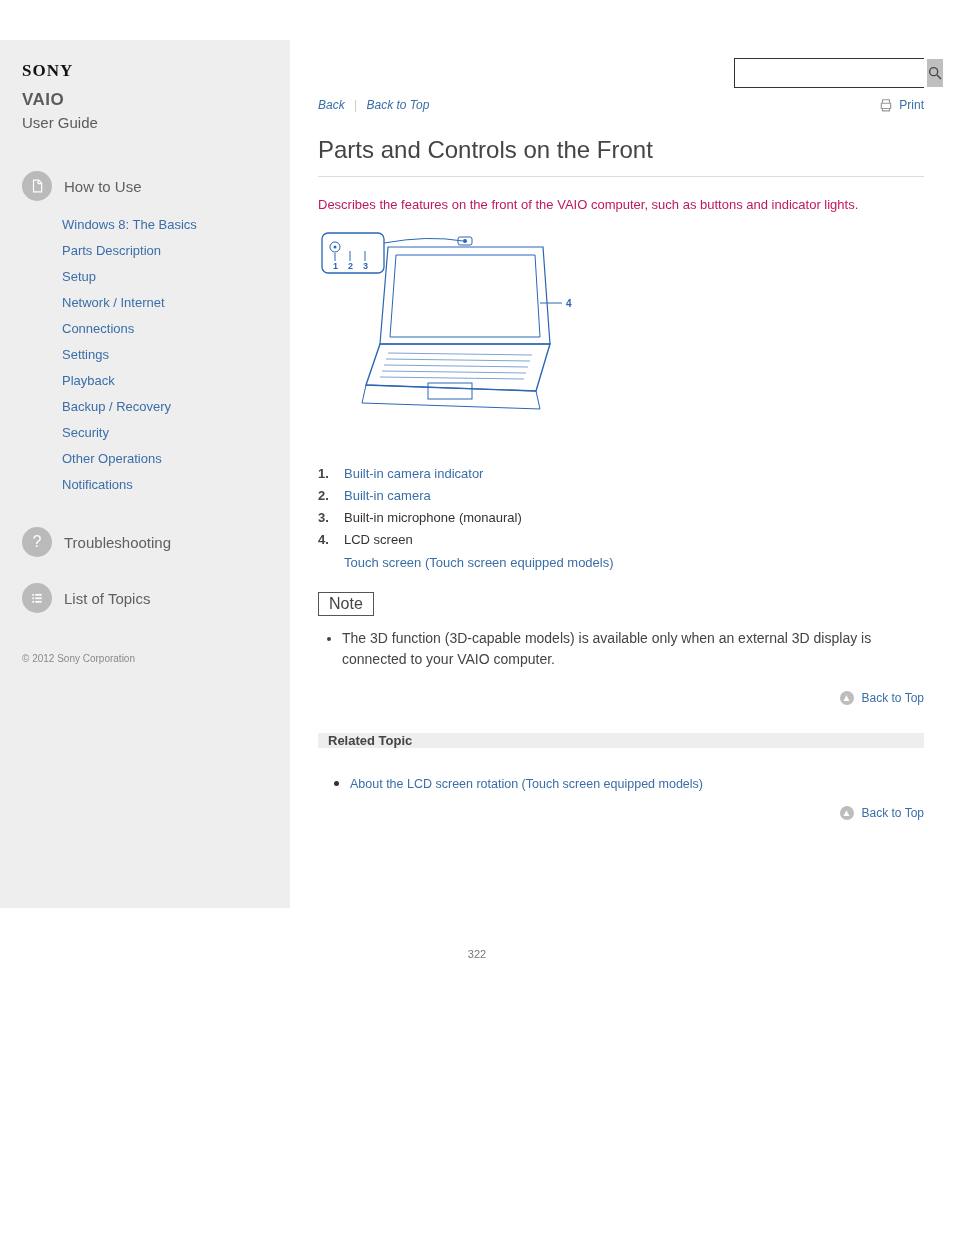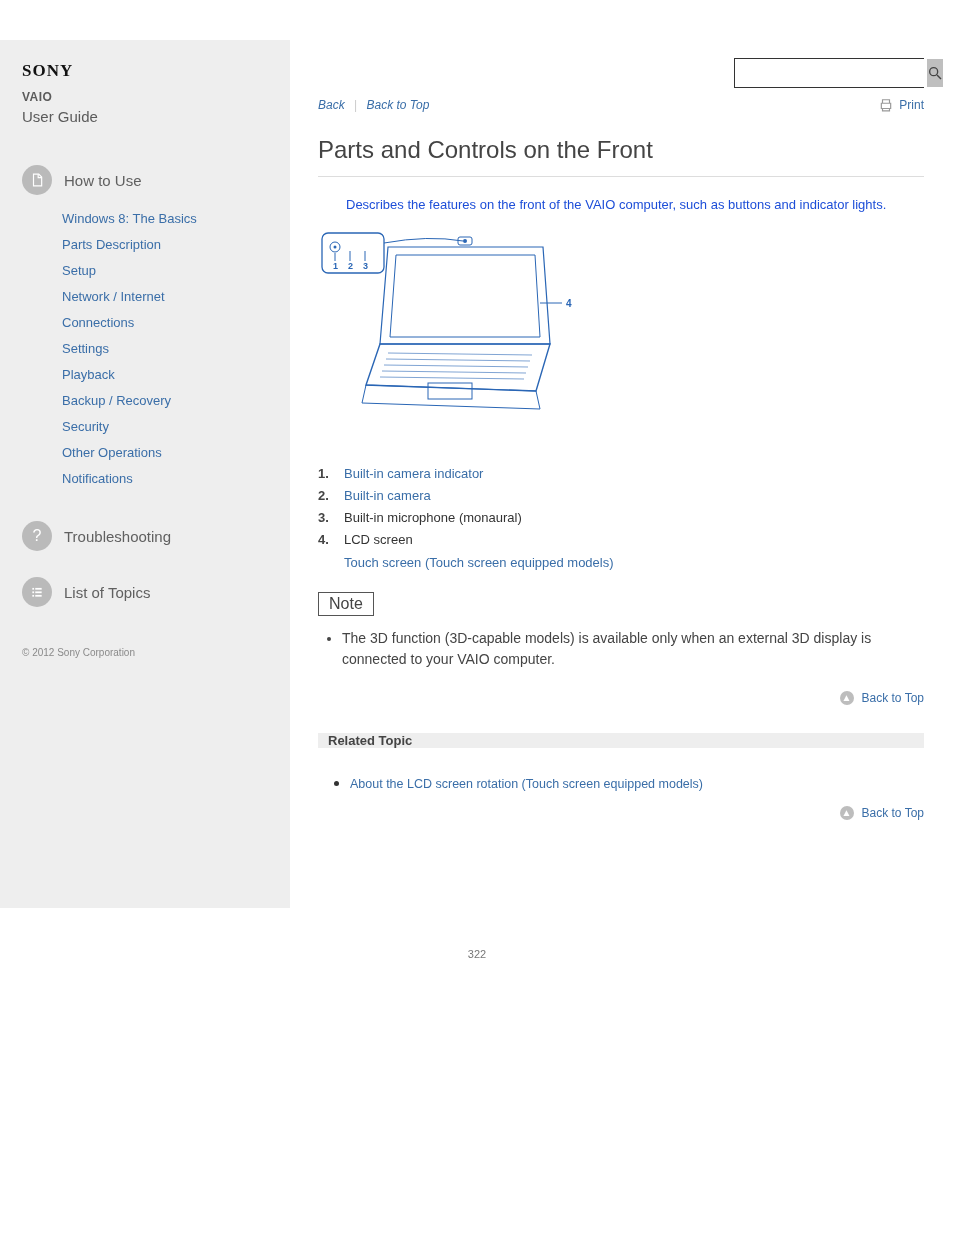--- a/index.html
+++ b/index.html
@@ -4,21 +4,21 @@
 <style>
   * { box-sizing: border-box; margin: 0; padding: 0; }
   html, body { font-family: Arial, Helvetica, sans-serif; background: #fff; color: #333; }
   .page { width: 954px; margin: 0 auto; position: relative; }
   .chrome { display: flex; padding-top: 40px; }
 
   
   .sidebar { width: 290px; background: #eee; padding: 18px 20px 52px 22px; }
   .brand { height: 26px; margin-bottom: 6px; }
   .brand svg { display: block; }
-  .product { font-size: 12px; font-weight: bold; letter-spacing: .5px; margin-bottom: 4px; color:#5b5b5b; }
+  .product { font-size: 17px; font-weight: bold; letter-spacing: .5px; margin-bottom: 4px; color:#5b5b5b; }
   .product-sub { font-size: 15px; color:#5b5b5b; margin-bottom: 40px; }
 
   .side-section { margin-bottom: 34px; }
   .side-head { display: flex; align-items: center; gap: 12px; color:#606060; font-size: 15px; margin-bottom: 14px; }
   .side-head .circ { width:30px; height:30px; border-radius:50%; background:#bababa; display:inline-flex; align-items:center; justify-content:center; color:#fff; font-size:16px; }
   .side-links { list-style: none; padding-left: 40px; }
   .side-links li { margin: 8px 0; }
   .side-links a, .side-link { color:#3a6ea8; font-size:13px; text-decoration:none; cursor:pointer; }
 
   .side-small { display:flex; align-items:center; gap:12px; color:#606060; font-size:15px; margin-top:26px; }
@@ -35,21 +35,21 @@
   .searchbox svg { width:16px; height:16px; }
 
   .crumbbar { display:flex; justify-content:space-between; align-items:center; font-size:12px; color:#888; border-bottom:0 solid transparent; margin-bottom:6px; margin-top:10px;}
   .crumbbar .crumb a { color:#3a6ea8; text-decoration:none;font-style:italic; }
   .crumbbar .sep { margin:0 6px; color:#ccc; }
   .printbtn { display:inline-flex; align-items:center; gap:6px; color:#3a6ea8; font-size:12px; cursor:pointer;}
   .printbtn svg{width:14px;height:14px;fill:#999;}
 
   .main h1 { font-size:24px; font-weight:normal; color:#444; margin:24px 0 12px; }
   .main hr { border:none; border-top:1px solid #ddd; margin:10px 0 18px; }
-  .main p.lead { font-size:13px; color:#1d4ed8; line-height:1.55; margin-bottom:14px;margin-left:28px; }
+  .main p.lead { font-size:13px; color:#be185d; line-height:1.55; margin-bottom:14px; }
 
   .figure { margin: 6px 0 30px; }
 
   .numlist { counter-reset:item; list-style:none; margin:8px 0 18px; }
   .numlist li { counter-increment:item; font-size:13px; line-height:1.7; padding-left:26px; position:relative; }
   .numlist li::before { content: counter(item) "."; position:absolute; left:0; font-weight:bold; color:#444; }
   .numlist a { color:#3a6ea8; text-decoration:none; }
 
   .notehead { display:inline-block; border:1px solid #555; padding:2px 10px; font-size:16px; color:#444; margin-bottom:8px;}
   .notelist { list-style:disc; margin:4px 0 20px 24px; font-size:14px; color:#444; line-height:1.55;}

